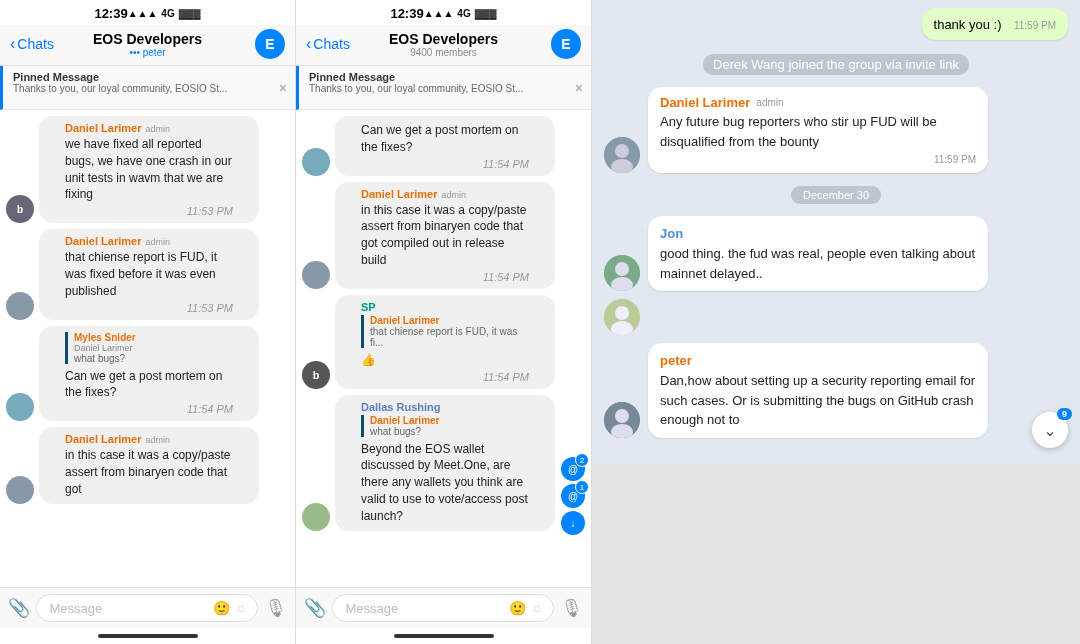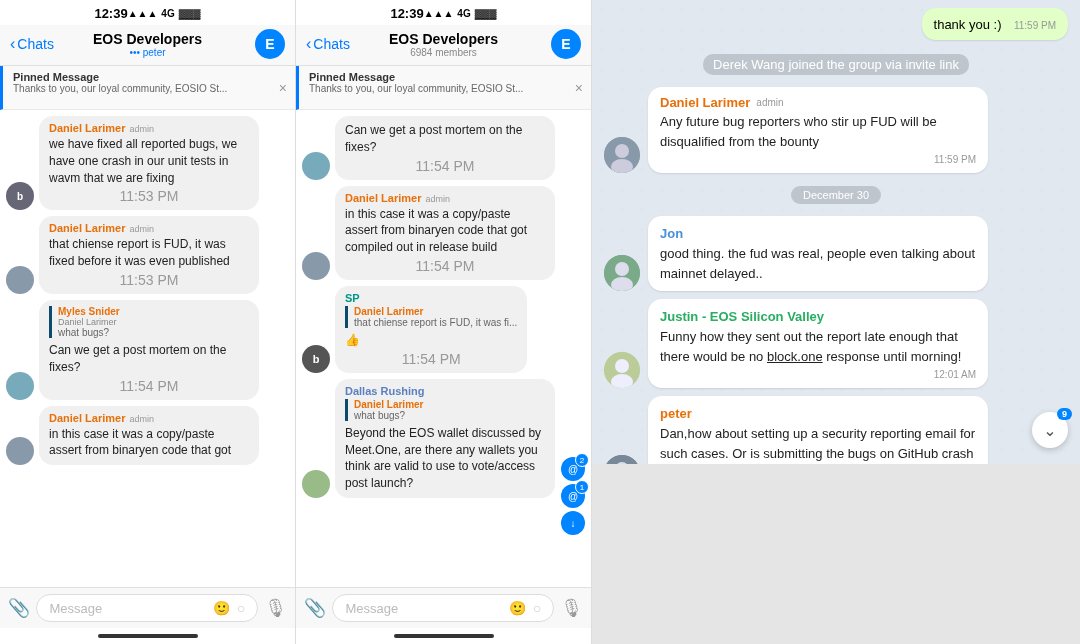--- a/index.html
+++ b/index.html
@@ -125,38 +125,38 @@
       align-items: center;
       justify-content: center;
       font-size: 11px;
       color: #fff;
     }
     .msg-avatar.b { background: #555; font-weight: 700; }
 
     .msg-bubble {
       background: #f0f0f0;
       border-radius: 14px;
-      padding: 6px 10px;
+      padding: 6px 26px;
       max-width: 220px;
       position: relative;
     }
     .msg-sender {
       font-size: 11px;
       font-weight: 700;
       color: #e8700a;
       margin-bottom: 2px;
     }
     .msg-admin {
       font-size: 9px;
       color: #999;
       margin-left: 4px;
       font-weight: 400;
     }
     .msg-text { font-size: 12px; color: #222; line-height: 1.4; }
-    .msg-time { font-size: 14px; color: #999; text-align: center; margin-top: 2px; }
+    .msg-time { font-size: 11px; color: #999; text-align: right; margin-top: 2px; font-style: italic; }
 
     .msg-reply-block {
       border-left: 3px solid #0c4a6e;
       padding-left: 6px;
       margin-bottom: 4px;
     }
     .msg-reply-to { font-size: 10px; font-weight: 700; color: #e8700a; }
     .msg-reply-text { font-size: 10px; color: #666; }
 
     
@@ -450,21 +450,21 @@
     </div>
   </div>
 
   <div class="nav-bar">
     <div class="nav-back">
       <span class="nav-chevron">‹</span>
       <span>Chats</span>
     </div>
     <div class="nav-center">
       <div class="nav-title">EOS Developers</div>
-      <div class="nav-subtitle" style="color:#888;">6984 members</div>
+      <div class="nav-subtitle" style="color:#888;">9400 members</div>
     </div>
     <div class="nav-avatar">E</div>
   </div>
 
   <div class="pinned-banner">
     <div class="pinned-label">Pinned Message</div>
     <div class="pinned-text">Thanks to you, our loyal community, EOSIO St...</div>
     <span class="pinned-close">×</span>
   </div>
 
@@ -596,25 +596,20 @@
     </div>
 
     <div class="chat-msg-row">
       <div class="chat-avatar" style="background:#bc9;">
         <svg width="36" height="36" viewBox="0 0 36 36">
           <rect width="36" height="36" rx="18" fill="#bbcc99"></rect>
           <circle cx="18" cy="14" r="7" fill="#eef"></circle>
           <ellipse cx="18" cy="30" rx="11" ry="8" fill="#eef"></ellipse>
         </svg>
       </div>
-      <div class="chat-bubble">
-        <span style="font-size:13px; font-weight:700; color:#27ae60;">Justin - EOS Silicon Valley</span>
-        <div class="chat-text">Funny how they sent out the report late enough that there would be no <span class="link-underline">block.one</span> response until morning!</div>
-        <div class="chat-time">12:01 AM</div>
-      </div>
     </div>
 
     <div class="chat-msg-row">
       <div class="chat-avatar" style="background:#778899;">
         <svg width="36" height="36" viewBox="0 0 36 36">
           <rect width="36" height="36" rx="18" fill="#778899"></rect>
           <circle cx="18" cy="14" r="7" fill="#dde"></circle>
           <ellipse cx="18" cy="30" rx="11" ry="8" fill="#dde"></ellipse>
         </svg>
       </div>

